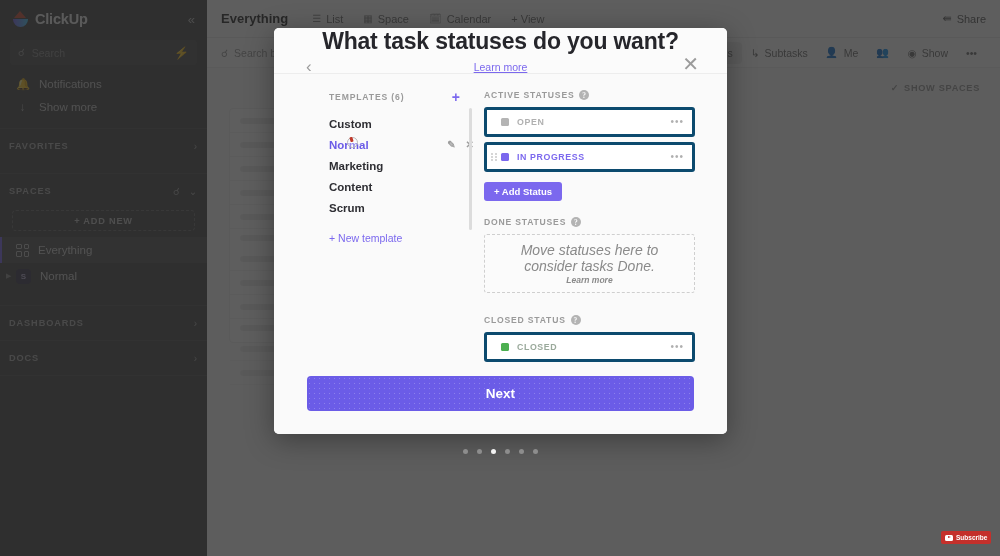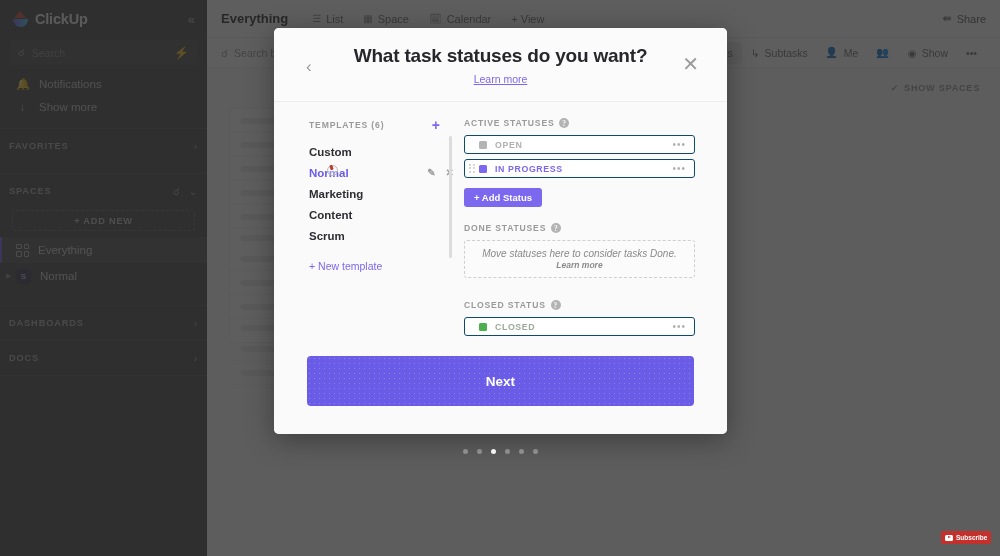--- a/index.html
+++ b/index.html
@@ -154,27 +154,27 @@
     position:relative; display:flex; flex-direction:column; align-items:center; justify-content:center;
   }
   .modal-back {
     position:absolute; left: 32px; top: 30px;
     font-size: 17px; color:#9b9b9b; cursor:pointer; line-height:1;
   }
   .modal-close {
     position:absolute; right: 28px; top: 26px;
     font-size: 20px; color:#9b9b9b; cursor:pointer; line-height:1; font-weight: 300;
   }
-  .modal-title { font-size: 19px; font-weight:bold; color:#26262b; letter-spacing:-0.2px; }
+  .modal-title { font-size: 23px; font-weight:bold; color:#26262b; letter-spacing:-0.2px; }
   .modal-sub {
     margin-top: 6px; font-size: 10.5px; color:#7b68ee;
     text-decoration: underline; cursor:pointer;
   }
 
-  .modal-body { flex:1; display:flex; padding: 16px 0 9px 0; background:#fafafa; }
+  .modal-body { flex:1; display:flex; padding: 16px 0 9px 0; background:#fafafa;margin-left:20px; }
 
   
   .tpl-col { width: 190px; padding: 0 0 0 35px; position:relative; }
   .tpl-head {
     display:flex; align-items:center; justify-content:space-between;
     padding-right: 24px; margin-bottom: 9px;
   }
   .tpl-head-label { font-size: 8.6px; letter-spacing: .85px; color:#9a9a9a; font-weight:bold; }
   .tpl-plus { color:#7b68ee; font-size: 14px; font-weight:bold; cursor:pointer; line-height:1; }
   .tpl-item {
@@ -208,21 +208,21 @@
   .st-label {
     font-size: 8.6px; letter-spacing: .8px; color:#9a9a9a; font-weight:bold;
     display:flex; align-items:center; gap:5px; margin-bottom: 7px;
   }
   .qmark {
     width: 10px; height: 10px; border-radius:50%; background:#b3b3b3;
     color:#fafafa; font-size: 7.5px; display:flex; align-items:center; justify-content:center;
     font-weight:bold; font-family:"Liberation Serif", serif;
   }
   .st-row {
-    height: 19px; background:#ffffff; border:1px solid #0c4a6e; border-radius:3px;
+    height: 30px; background:#ffffff; border:3px solid #0c4a6e; border-radius:3px;
     display:flex; align-items:center; padding: 0 8px; margin-bottom: 5px;
     position:relative; cursor:pointer;
   }
   .drag-dots {
     position:absolute; left: 4px; width: 6px; height: 9px;
     display:grid; grid-template-columns:1fr 1fr; gap:1px;
   }
   .drag-dots i { width:2px; height:2px; background:#c9c9c9; border-radius:50%; }
   .st-sq { width: 8px; height: 8px; border-radius:1.5px; margin-right: 8px; margin-left: 6px; }
   .st-name { font-size: 8.8px; letter-spacing: .6px; font-weight:bold; }
@@ -230,27 +230,27 @@
   .add-status {
     margin-top: 5px; display:inline-flex; align-items:center; justify-content:center;
     height: 19px; padding: 0 10px; background:#7b68ee; color:#fff;
     border-radius:3px; font-size: 9.5px; font-weight:bold; cursor:pointer; border:none;
     font-family:inherit;
   }
   .done-drop {
     border: 1px dashed #cfcfcf; border-radius:3px; background:#fbfbfb;
     padding: 7px 8px; text-align:center;
   }
-  .done-drop .d1 { font-size: 10px; font-style: italic; color:#8a8a8a; }
+  .done-drop .d1 { font-size: 14px; font-style: italic; color:#8a8a8a; }
   .done-drop .d2 { font-size: 8.5px; font-style: italic; font-weight:bold; color:#8a8a8a; margin-top:1px; }
   .sec-gap { height: 16px; }
 
   .modal-foot { padding: 0 33px 28px 33px; background:#fafafa; }
   .next-btn {
-    width: 100%; height: 50px; background:#6b5ce7; color:#ffffff;
+    width: 100%; height: 35px; background:#6b5ce7; color:#ffffff;
     border:none; border-radius:4px; font-size: 13.5px; font-weight:bold;
     cursor:pointer; font-family:inherit;
     background-image: radial-gradient(rgba(255,255,255,0.22) 0.7px, transparent 0.7px);
     background-size: 5px 5px;
   }
 
   
   .pager {
     position:absolute; left:0; right:0; top: 449px;
     display:flex; justify-content:center; gap: 9px;

